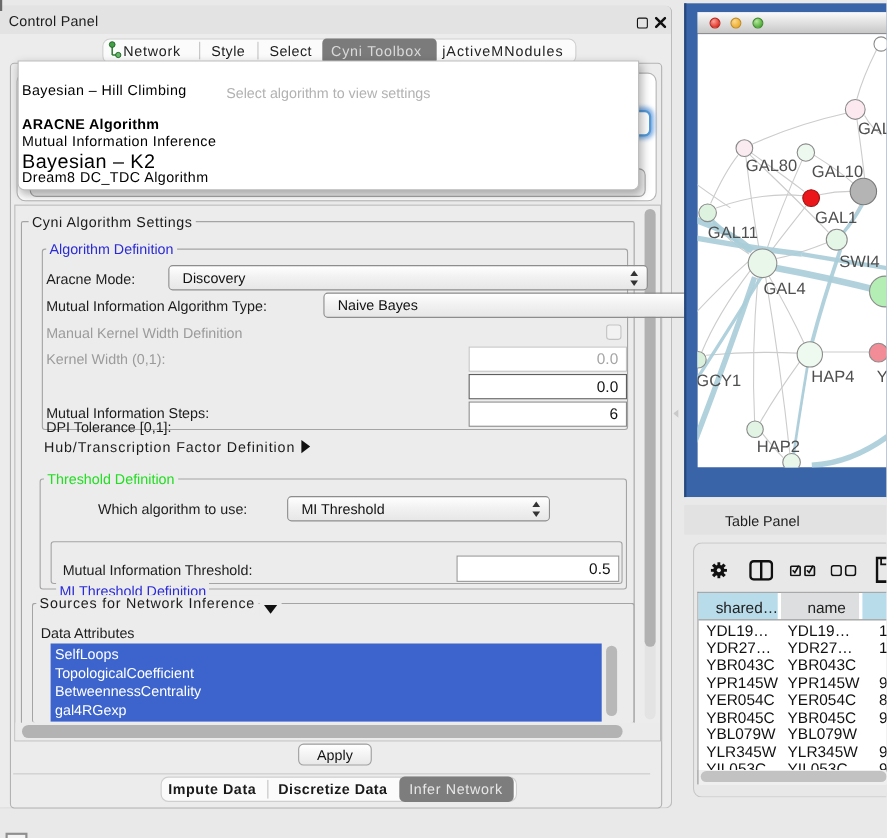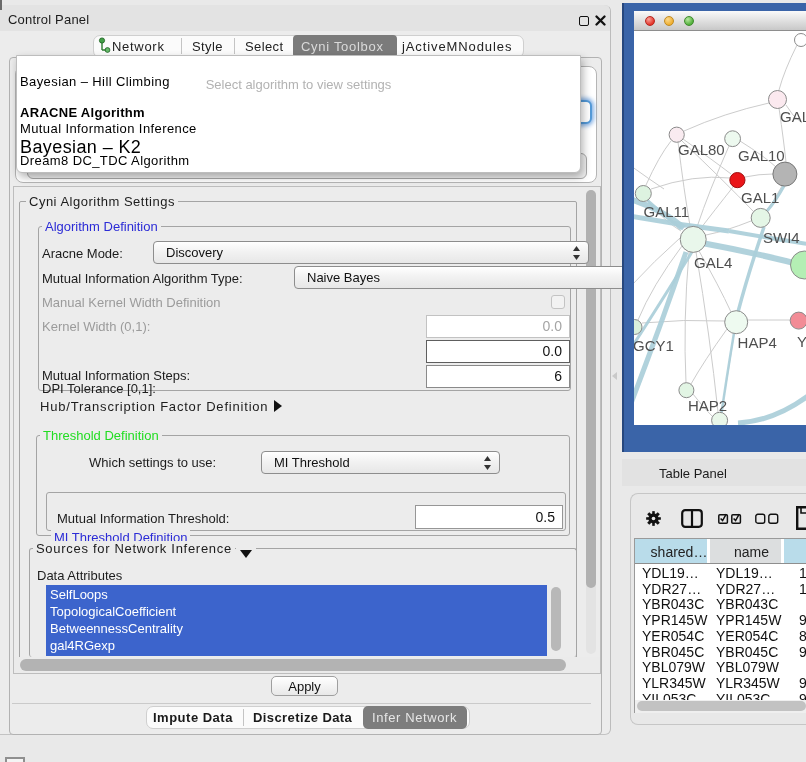--- a/index.html
+++ b/index.html
@@ -118,21 +118,21 @@
   <div class="field" style="left:426px; top:365px; width:144px; height:23px; border:1px solid #8a8a8a; line-height:21px;">6</div>
 
   <div class="abs" style="left:40px; top:399px; font-size:13px; color:#1c1c1c; letter-spacing:.8px;">Hub/Transcription Factor Definition</div>
   <svg class="abs" style="left:272px; top:399px;" width="11" height="14" viewBox="0 0 11 14">
     <path d="M2,1 L10,7 L2,13 Z" fill="#111"></path>
   </svg>
 
   <div class="fs" style="left:36px; top:435px; width:534px; height:101px;"></div>
   <div class="leg" style="left:40px; top:428px; color:#22dd22;">Threshold Definition</div>
 
-  <div class="lbl abs" style="left:89px; top:455px;">Which settings to use:</div>
+  <div class="lbl abs" style="left:89px; top:455px;">Which algorithm to use:</div>
   <div class="combo" style="left:241px; top:451px; width:239px; height:23px;">
     <span class="ctext">MI Threshold</span>
     <svg class="spin" viewBox="0 0 9 16">
         <path d="M4.5,1 L8,6 H1 Z" fill="#333"></path>
         <path d="M4.5,15 L1,10 H8 Z" fill="#333"></path>
       </svg>
   </div>
 
   <div class="fs" style="left:46px; top:492px; width:520px; height:39px;"></div>
   <div class="leg" style="left:51px; top:486px; color:#2b2bd6;margin-top:44px;">MI Threshold Definition</div>

